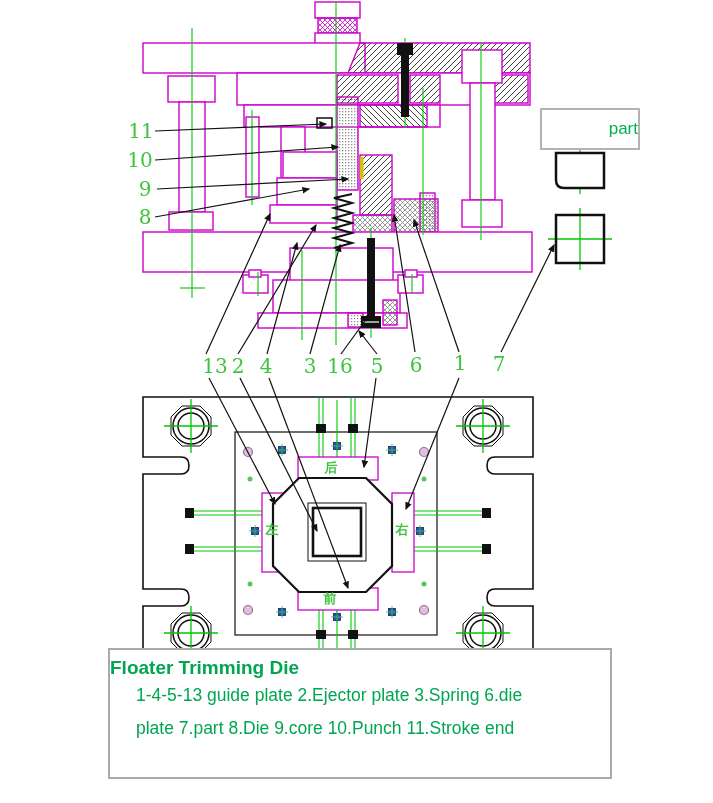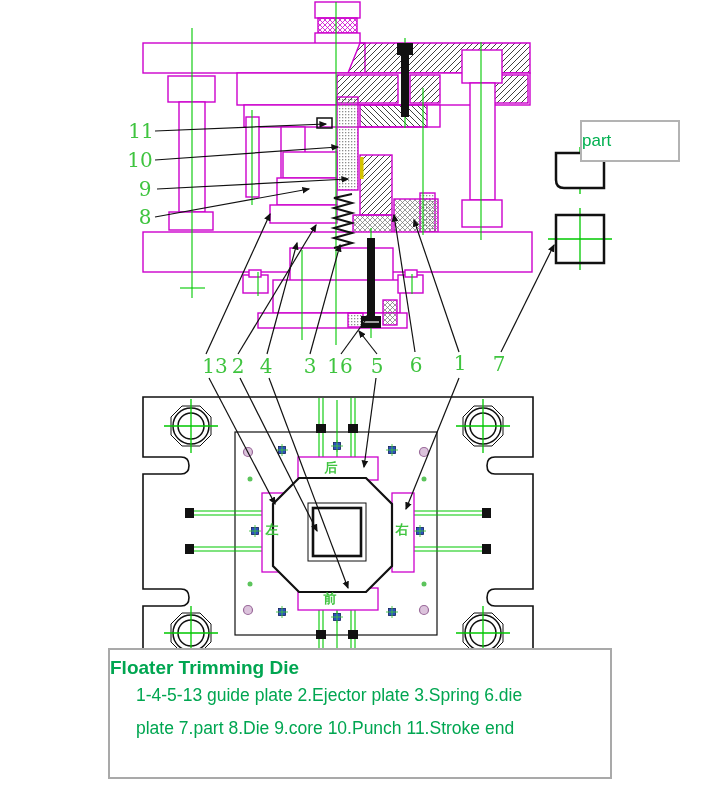--- a/index.html
+++ b/index.html
@@ -3,23 +3,23 @@
 <meta charset="utf-8">
 <style>
   html,body{margin:0;padding:0;background:#fff;}
   #stage{position:relative;width:713px;height:803px;background:#ffffff;overflow:hidden;
          font-family:"Liberation Sans",sans-serif;border-radius:23px;}
   #cad{position:absolute;left:0;top:0;}
   .lbl{position:absolute;transform:translate(-50%,-50%);color:#3fc43f;
        font-family:"DejaVu Serif",serif;font-size:20px;line-height:1;white-space:nowrap;}
   .cjk{position:absolute;transform:translate(-50%,-50%);color:#3fc43f;
        font-size:13px;font-weight:bold;line-height:1;}
-  .part-box{position:absolute;left:540px;top:120px;width:96px;height:38px;border:2px solid #b3b3b3;
-       background:#fff;display:flex;align-items:center;justify-content:flex-start;
-       color:#00b050;font-size:17px;margin-left:40px;}
+  .part-box{position:absolute;left:540px;top:108px;width:96px;height:38px;border:2px solid #b3b3b3;
+       background:#fff;display:flex;align-items:center;justify-content:flex-end;
+       color:#00b050;font-size:17px;}
   .cap-box{position:absolute;left:108px;top:648px;width:500px;height:127px;border:2px solid #a9a9a9;
        background:#fff;color:#00a651;}
   .cap-title{font-weight:bold;font-size:19px;margin-top:7px;}
   .cap-line{font-size:17.5px;line-height:33px;padding-left:26px;white-space:nowrap;}
 </style>
 </head>
 <body>
 
 <div id="stage">
 

